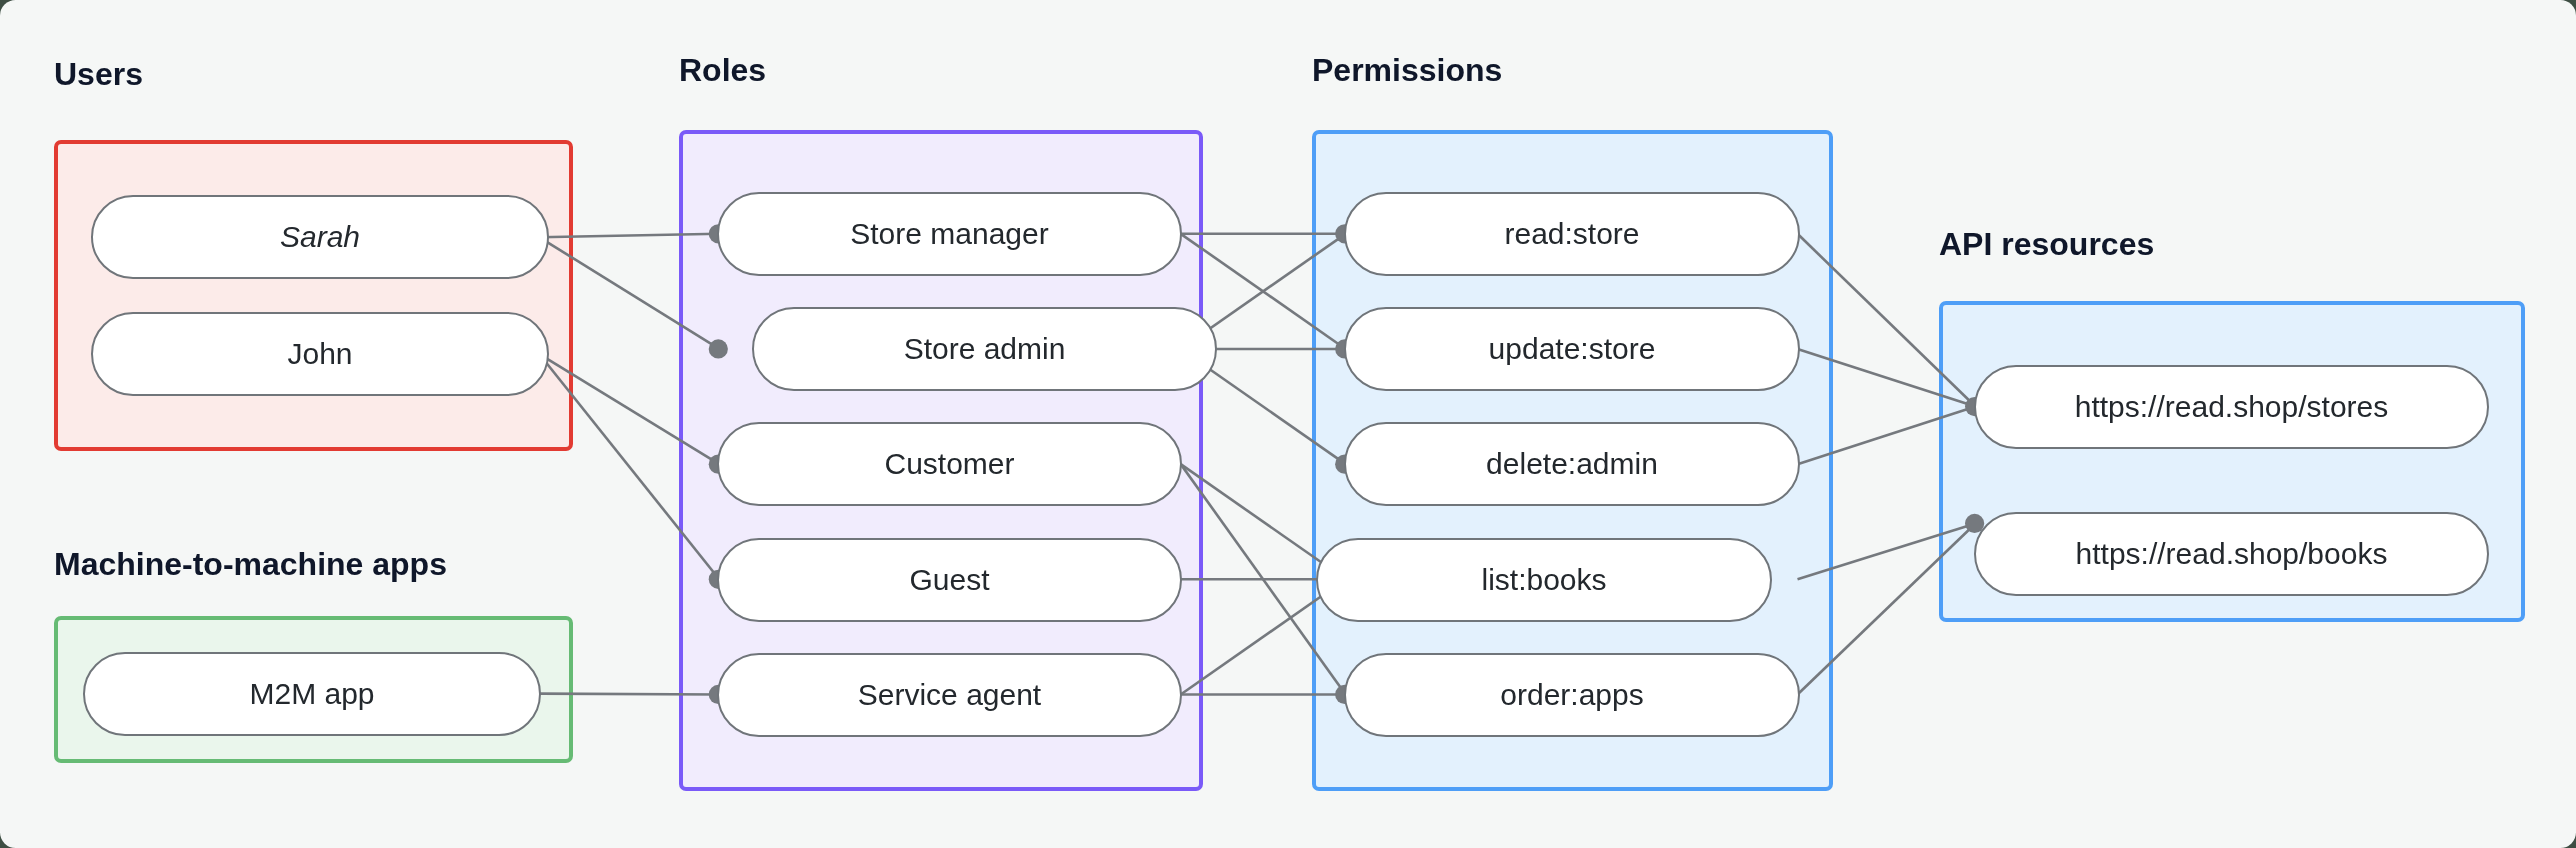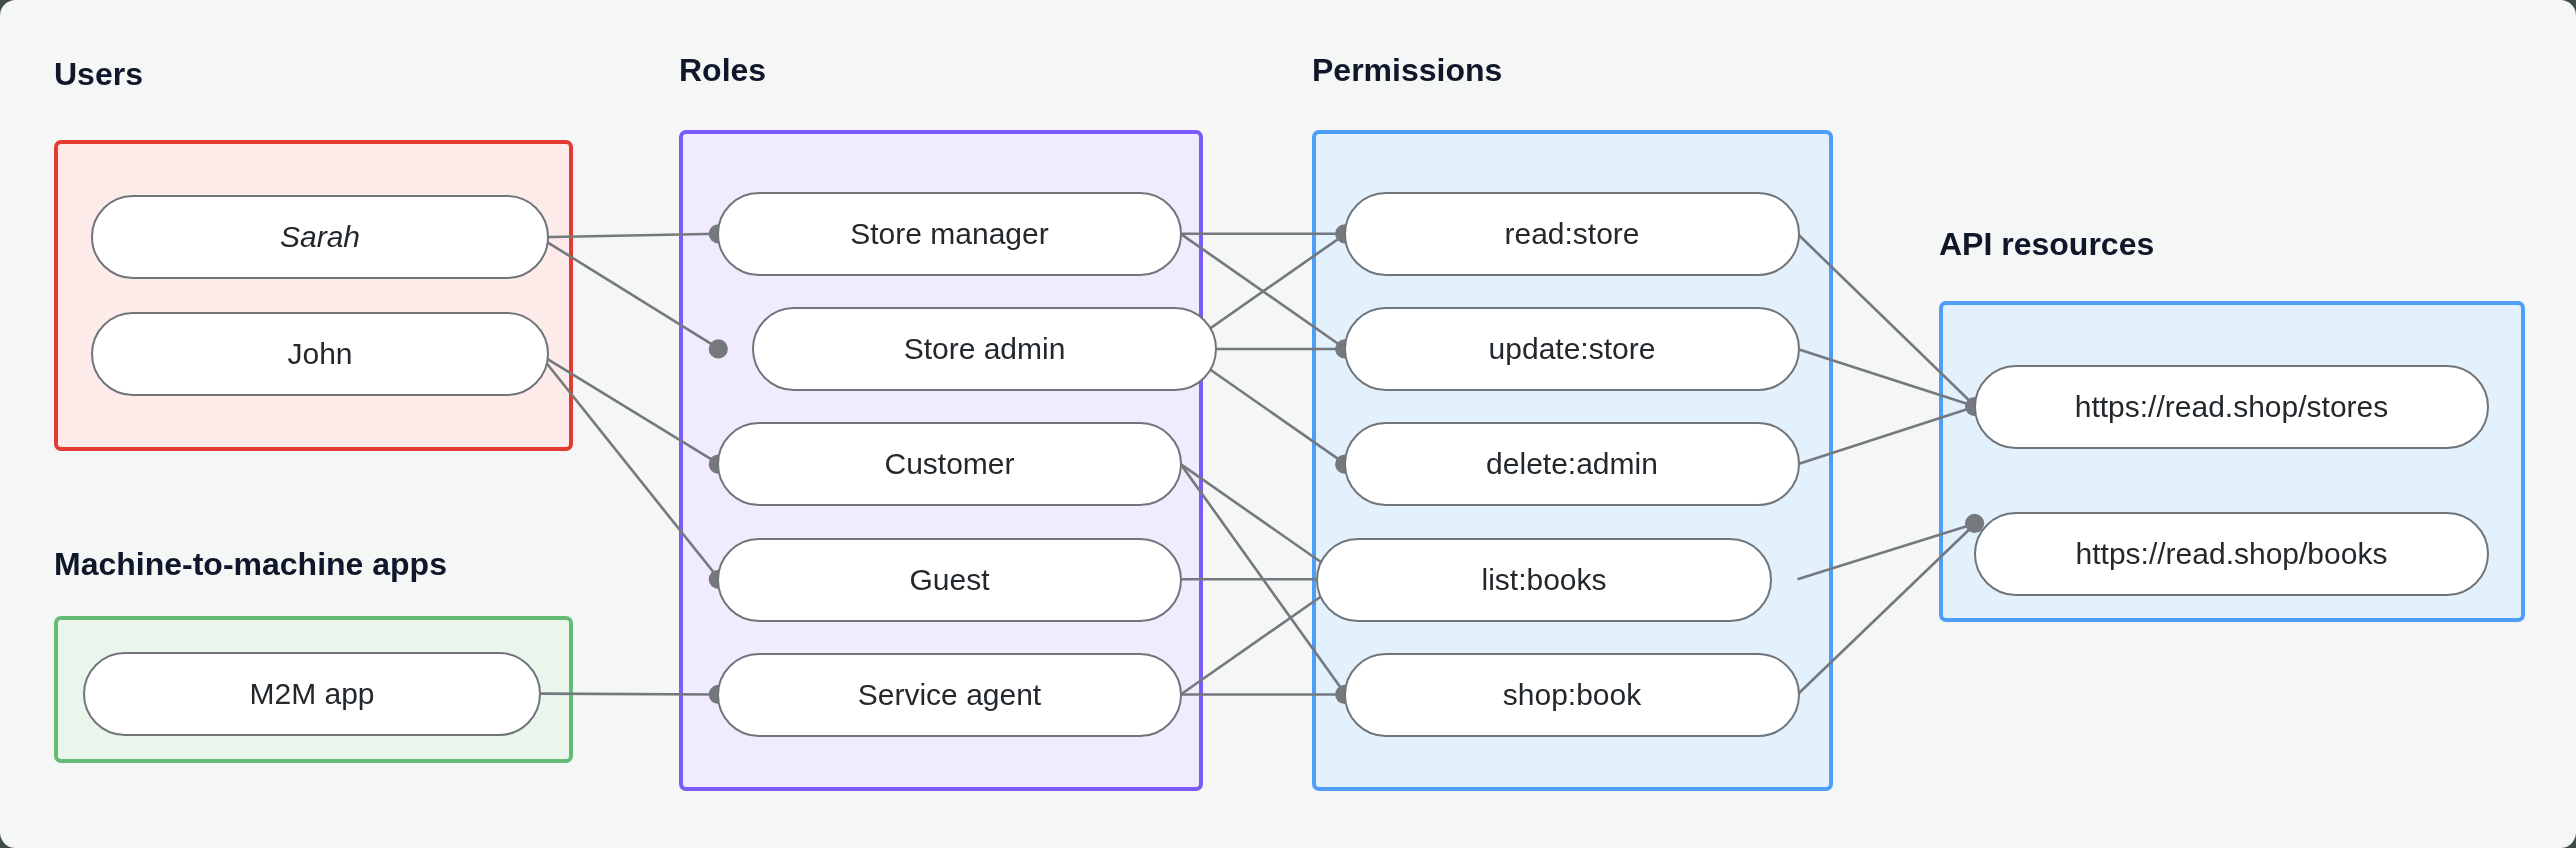--- a/index.html
+++ b/index.html
@@ -145,19 +145,19 @@
   <div class="pill pill-store_manager">Store manager</div>
   <div class="pill pill-store_admin">Store admin</div>
   <div class="pill pill-customer">Customer</div>
   <div class="pill pill-guest">Guest</div>
   <div class="pill pill-service_agent">Service agent</div>
 
   <div class="pill pill-read_store">read:store</div>
   <div class="pill pill-update_store">update:store</div>
   <div class="pill pill-delete_store">delete:admin</div>
   <div class="pill pill-list_books">list:books</div>
-  <div class="pill pill-order_book">shop:book</div>
+  <div class="pill pill-order_book">order:apps</div>
 
   <div class="pill pill-stores">https://read.shop/stores</div>
   <div class="pill pill-books">https://read.shop/books</div>
 
 </div>
 
 
 </body></html>

